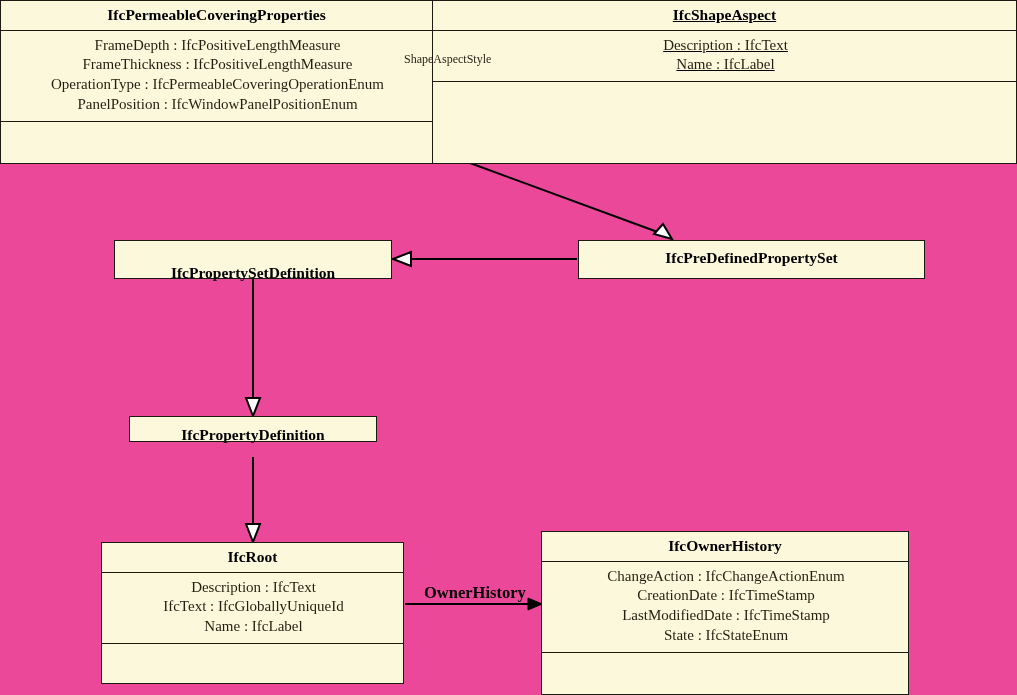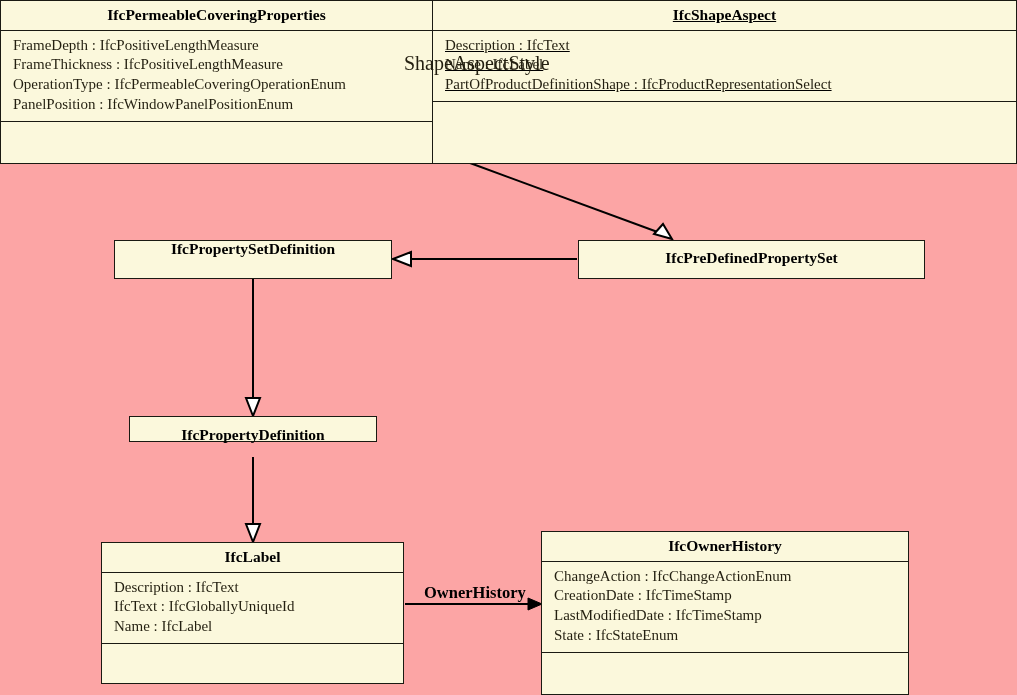--- a/index.html
+++ b/index.html
@@ -4,21 +4,21 @@
 <style>
   html, body {
     margin: 0;
     padding: 0;
     background: #ffffff;
   }
   #canvas {
     position: relative;
     width: 1017px;
     height: 695px;
-    background: #fca5a5;
+    background: #ec4899;
     overflow: hidden;
     font-family: "Liberation Serif", "DejaVu Serif", serif;
   }
 
   
   .uml-class {
     position: absolute;
     box-sizing: border-box;
     background: #fbf8dc;
     border: 1.5px solid #1a1a12;
@@ -29,20 +29,21 @@
     font-weight: bold;
     font-size: 15.5px;
     line-height: 1.0;
     padding: 6px 4px 7px 4px;
     color: #000000;
     white-space: nowrap;
     overflow: visible;
   }
   .uml-div {
     border-top: 1.5px solid #1a1a12;
+    text-align: center;
   }
   .uml-attrs {
     padding: 5px 10px 6px 12px;
     font-size: 15px;
     line-height: 1.33;
     color: #231f10;
   }
   .uml-attrs div {
     white-space: nowrap;
   }
@@ -82,21 +83,21 @@
   .edge-label {
     position: absolute;
     font-family: "Liberation Serif", "DejaVu Serif", serif;
     color: #231f10;
     white-space: nowrap;
     z-index: 8;
   }
   .label-shapeaspectstyle {
     left: 404px;
     top: 52px;
-    font-size: 20px;
+    font-size: 12px;
   }
   .label-ownerhistory {
     left: 424px;
     top: 583px;
     font-size: 16.5px;
     font-weight: bold;
     color: #000000;
   }
 </style>
 </head>
@@ -142,39 +143,38 @@
       <div>PanelPosition : IfcWindowPanelPositionEnum</div>
     </div>
     <div class="uml-div uml-ops"></div>
   </div>
 
   <div class="uml-class" style="left:432px; top:0px; width:585px; height:164px;text-decoration:underline;">
     <div class="uml-title">IfcShapeAspect</div>
     <div class="uml-div uml-attrs">
       <div>Description : IfcText</div>
       <div>Name : IfcLabel</div>
-      <div>PartOfProductDefinitionShape : IfcProductRepresentationSelect</div>
     </div>
     <div class="uml-div uml-ops"></div>
   </div>
 
   <div class="uml-class" style="left:114px; top:240px; width:278px; height:39px;">
-    <div class="uml-title" style="padding-top:0;">IfcPropertySetDefinition</div>
+    <div class="uml-title" style="padding-top:24px;">IfcPropertySetDefinition</div>
   </div>
 
   <div class="uml-class" style="left:578px; top:240px; width:347px; height:39px;">
     <div class="uml-title" style="padding-top:9px;">IfcPreDefinedPropertySet</div>
   </div>
 
   <div class="uml-class" style="left:129px; top:416px; width:248px; height:26px;">
     <div class="uml-title" style="padding-top:10px;">IfcPropertyDefinition</div>
   </div>
 
   <div class="uml-class" style="left:101px; top:542px; width:303px; height:142px;">
-    <div class="uml-title">IfcLabel</div>
+    <div class="uml-title">IfcRoot</div>
     <div class="uml-div uml-attrs">
       <div>Description : IfcText</div>
       <div>IfcText : IfcGloballyUniqueId</div>
       <div>Name : IfcLabel</div>
     </div>
     <div class="uml-div uml-ops"></div>
   </div>
 
   <div class="uml-class" style="left:541px; top:531px; width:368px; height:164px;">
     <div class="uml-title">IfcOwnerHistory</div>

